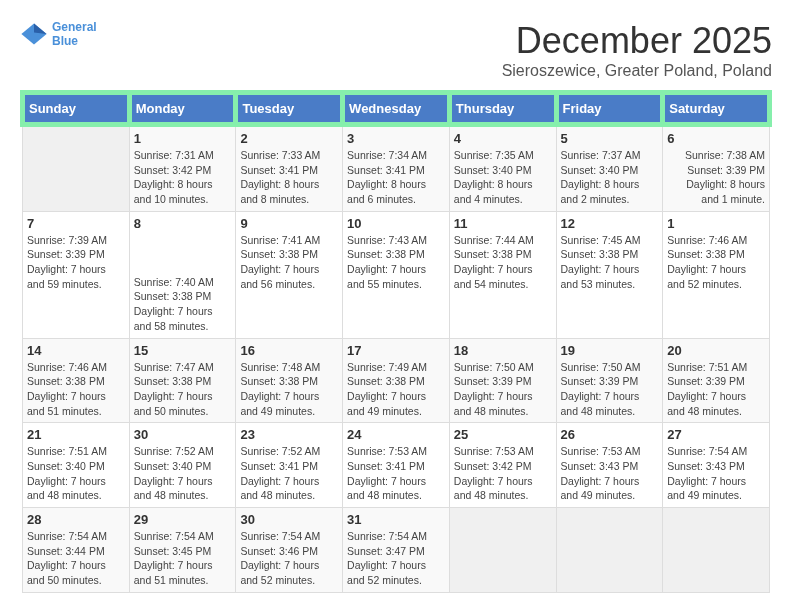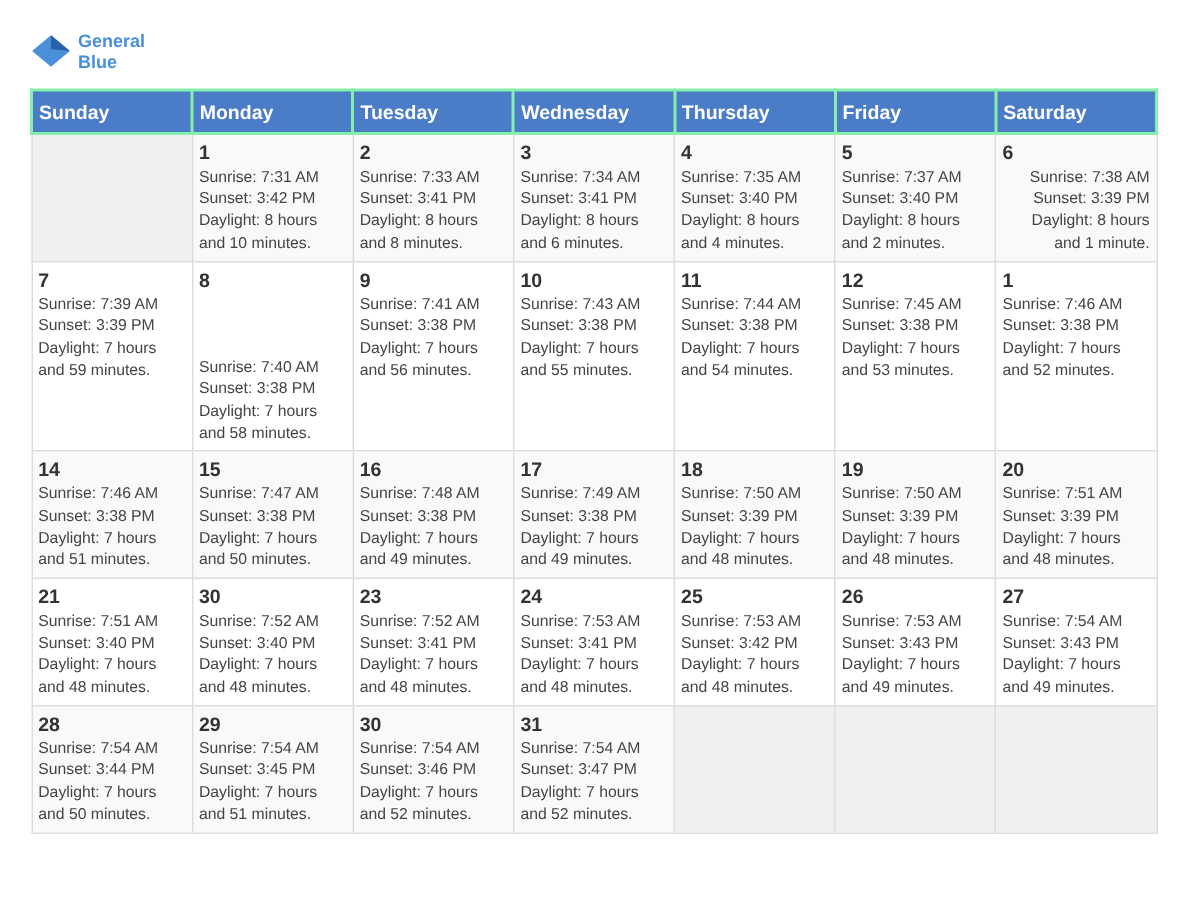--- a/index.html
+++ b/index.html
@@ -53,21 +53,21 @@
     }
     thead tr {
       background-color: #4a7cc7;
       color: white;
     }
     thead th {
       padding: 6px 4px;
       text-align: left;
       font-weight: bold;
       font-size: 13px;
-      border: 2px solid #86efac;
+      border: 5px solid #86efac;
     }
     tbody tr {
       vertical-align: top;
     }
     tbody td {
       border: 1px solid #ddd;
       padding: 4px;
       height: 80px;
       vertical-align: top;
     }
@@ -100,20 +100,24 @@
   <div class="logo">
     <svg class="logo-icon" viewBox="0 0 40 40">
       <polygon points="20,5 38,20 20,35 2,20" fill="#4a90d9"></polygon>
       <polygon points="20,5 38,20 20,18" fill="#2a60a9"></polygon>
     </svg>
     <div class="logo-text">
       <div><span>General</span></div>
       <div><span style="color:#4a90d9;">Blue</span></div>
     </div>
   </div>
+  <div class="title-block">
+    <div class="month-title">December 2025</div>
+    <div class="subtitle">Sieroszewice, Greater Poland, Poland</div>
+  </div>
 </div>
 
 <table>
   <thead>
     <tr id="header-row">
         <th>Sunday</th>
         <th>Monday</th>
         <th>Tuesday</th>
         <th>Wednesday</th>
         <th>Thursday</th>

